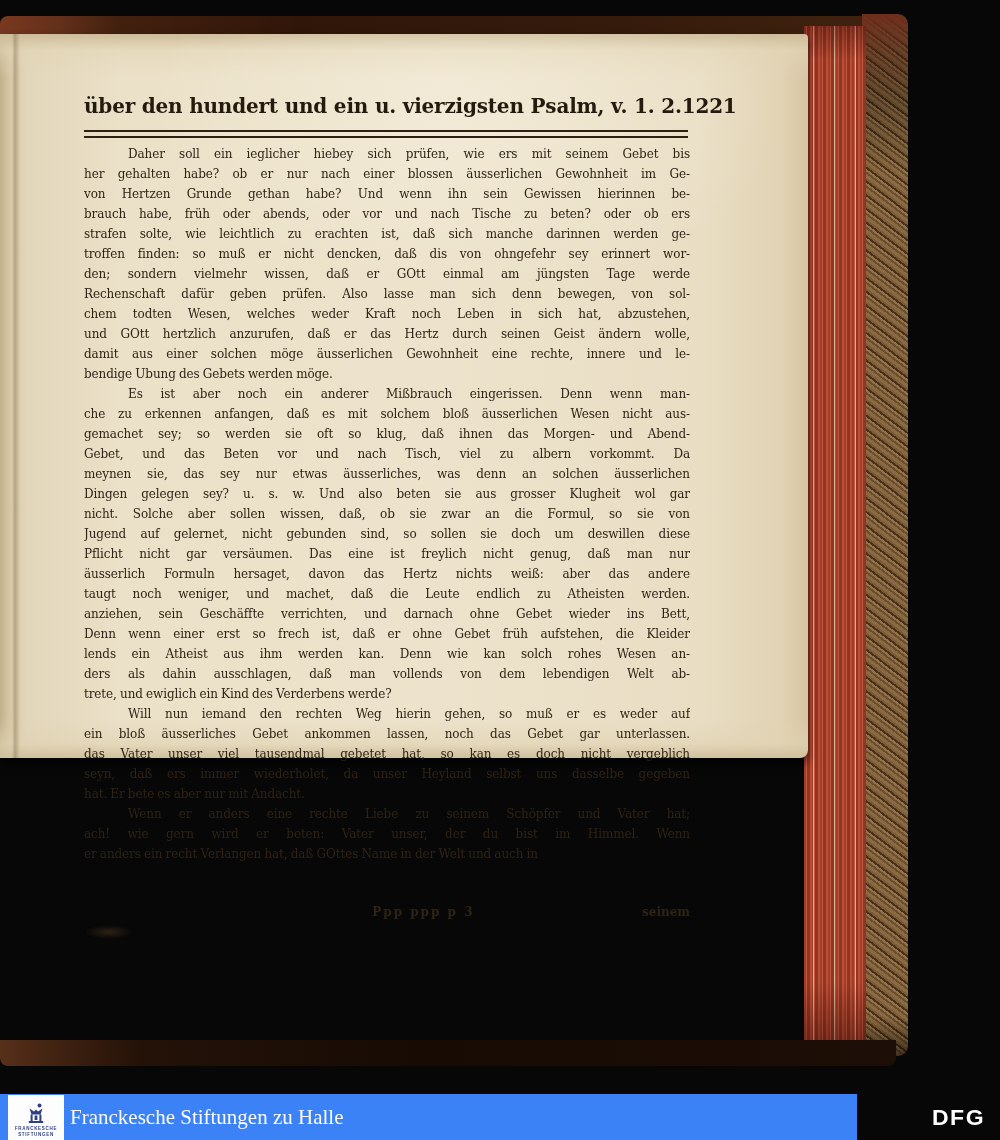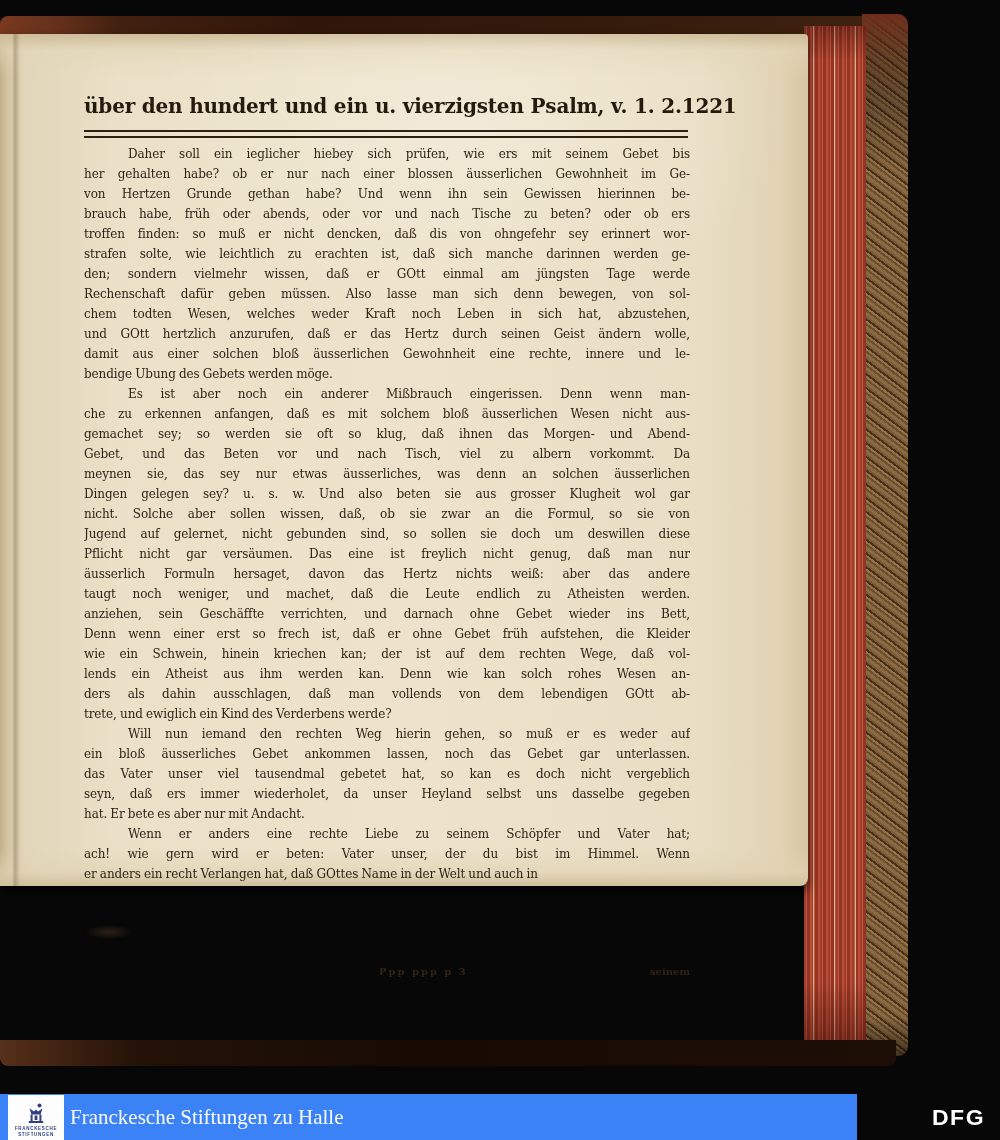--- a/index.html
+++ b/index.html
@@ -17,21 +17,21 @@
       repeating-linear-gradient(37deg,#8a6a42 0 3px,#6b4c2c 3px 5px,#93744a 5px 7px,#4a3018 7px 9px,#7c5c38 9px 11px); }
   .fore-edge { position:absolute; left:804px; top:26px; width:62px; height:1016px;
     background:
       linear-gradient(180deg,rgba(40,5,0,.35) 0,rgba(0,0,0,0) 34px),
       linear-gradient(0deg,rgba(40,5,0,.4) 0,rgba(0,0,0,0) 60px),
       repeating-linear-gradient(90deg,rgba(222,201,163,0) 0 9px,rgba(222,201,163,.85) 9px 10px,rgba(222,201,163,0) 10px 21px),
       repeating-linear-gradient(90deg,#a33d2a 0 2px,#c05a3e 2px 3px,#933426 3px 6px,#b94f35 6px 8px); }
   .bottom-band { position:absolute; left:0; top:1040px; width:896px; height:26px; border-radius:0 0 8px 8px;
     background:linear-gradient(90deg,#57301a 0,#3c2010 70px,#241208 140px,#170b04 420px,#1d0e06 100%); }
 
-  .page { position:absolute; left:0; top:34px; width:808px; height:852px; border-radius:0 4px 8px 0;
+  .page { position:absolute; left:0; top:34px; width:808px; height:724px; border-radius:0 4px 8px 0;
     background:
       linear-gradient(90deg,rgba(0,0,0,0) 12px,rgba(90,70,40,.30) 15px,rgba(90,70,40,0) 20px),
       radial-gradient(ellipse 520px 300px at 58% 10%,rgba(255,252,242,.30),rgba(255,252,242,0) 62%),
       linear-gradient(180deg,#cdbc99 0,rgba(226,213,182,.6) 16px,rgba(0,0,0,0) 44px),
       linear-gradient(0deg,#cfc09e 0,rgba(224,210,178,.6) 14px,rgba(0,0,0,0) 40px),
       linear-gradient(90deg,#c2b08b 0,#d5c6a5 9px,#e2d6ba 26px,#ebe1c8 120px,#ede3cc 420px,#e9dec4 700px,#e1d3b4 780px,#d6c5a2 100%);
     box-shadow:0 5px 10px rgba(0,0,0,.65); }
 
   
   .running-header { position:absolute; left:84px; top:60px; width:604px; display:flex;
@@ -40,22 +40,22 @@
   .header-rule { position:absolute; left:84px; top:96px; width:604px; height:8px;
     border-top:2.5px solid #2b2012; border-bottom:2.5px solid #2b2012; }
 
   .body-text { position:absolute; left:84px; top:110px; width:606px; color:#2f2315;
     font-size:12px; font-weight:400; letter-spacing:-.1px; word-spacing:-.5px; }
   .line { height:20px; line-height:20px; text-align:justify; text-align-last:justify;
     white-space:nowrap; overflow:hidden; }
   .paragraph .line:first-child { text-indent:44px; }
   .paragraph .line:last-child { text-align-last:left; }
 
-  .sig-row { position:absolute; left:84px; top:928px; width:606px; height:20px; line-height:20px;
-    color:#2f2315; font-size:10px; font-weight:700; }
+  .sig-row { position:absolute; left:84px; top:868px; width:606px; height:20px; line-height:20px;
+    color:#2f2315; font-size:12px; font-weight:700; }
   .signature { position:absolute; left:56%; transform:translateX(-50%); letter-spacing:2px; }
   .catchword { position:absolute; right:0;text-align:right; }
 
   .stamp { position:absolute; left:84px; top:891px; width:50px; height:14px; border-radius:50%;
     background:radial-gradient(ellipse at center,rgba(140,100,60,.30),rgba(140,100,60,0) 70%);
     filter:blur(1px); }
 
   
   .viewer-footer { position:absolute; left:0; top:1094px; width:857px; height:46px; background:#3b82f6; }
   .logo-box { position:absolute; left:8px; top:1px; width:56px; height:45px; background:#fdfdfd;
@@ -86,46 +86,45 @@
         <span>1221</span>
       </div>
       <div class="header-rule"></div>
 
       <div class="body-text">
         <div class="paragraph">
             <div class="line">Daher soll ein ieglicher hiebey sich prüfen, wie ers mit seinem Gebet bis</div>
             <div class="line">her gehalten habe? ob er nur nach einer blossen äusserlichen Gewohnheit im Ge-</div>
             <div class="line">von Hertzen Grunde gethan habe? Und wenn ihn sein Gewissen hierinnen be-</div>
             <div class="line">brauch habe, früh oder abends, oder vor und nach Tische zu beten? oder ob ers</div>
+            <div class="line">strafen solte, wie leichtlich zu erachten ist, daß sich manche darinnen werden ge-</div>
             <div class="line">troffen finden: so muß er nicht dencken, daß dis von ohngefehr sey erinnert wor-</div>
-            <div class="line">strafen solte, wie leichtlich zu erachten ist, daß sich manche darinnen werden ge-</div>
             <div class="line">den; sondern vielmehr wissen, daß er GOtt einmal am jüngsten Tage werde</div>
-            <div class="line">Rechenschaft dafür geben müssen. Also lasse man sich denn bewegen, von sol-</div>
+            <div class="line">Rechenschaft dafür geben prüfen. Also lasse man sich denn bewegen, von sol-</div>
             <div class="line">chem todten Wesen, welches weder Kraft noch Leben in sich hat, abzustehen,</div>
             <div class="line">und GOtt hertzlich anzurufen, daß er das Hertz durch seinen Geist ändern wolle,</div>
-            <div class="line">damit aus einer solchen bloß äusserlichen Gewohnheit eine rechte, innere und le-</div>
+            <div class="line">damit aus einer solchen möge äusserlichen Gewohnheit eine rechte, innere und le-</div>
             <div class="line">bendige Ubung des Gebets werden möge.</div>
           </div>
         <div class="paragraph">
             <div class="line">Es ist aber noch ein anderer Mißbrauch eingerissen. Denn wenn man-</div>
             <div class="line">che zu erkennen anfangen, daß es mit solchem bloß äusserlichen Wesen nicht aus-</div>
             <div class="line">gemachet sey; so werden sie oft so klug, daß ihnen das Morgen- und Abend-</div>
             <div class="line">Gebet, und das Beten vor und nach Tisch, viel zu albern vorkommt. Da</div>
             <div class="line">meynen sie, das sey nur etwas äusserliches, was denn an solchen äusserlichen</div>
             <div class="line">Dingen gelegen sey? u. s. w. Und also beten sie aus grosser Klugheit wol gar</div>
             <div class="line">nicht. Solche aber sollen wissen, daß, ob sie zwar an die Formul, so sie von</div>
             <div class="line">Jugend auf gelernet, nicht gebunden sind, so sollen sie doch um deswillen diese</div>
             <div class="line">Pflicht nicht gar versäumen. Das eine ist freylich nicht genug, daß man nur</div>
             <div class="line">äusserlich Formuln hersaget, davon das Hertz nichts weiß: aber das andere</div>
             <div class="line">taugt noch weniger, und machet, daß die Leute endlich zu Atheisten werden.</div>
             <div class="line">anziehen, sein Geschäffte verrichten, und darnach ohne Gebet wieder ins Bett,</div>
             <div class="line">Denn wenn einer erst so frech ist, daß er ohne Gebet früh aufstehen, die Kleider</div>
-            <div class="line">wie ein Schwein, hinein kriechen kan; der ist auf dem rechten Wege, daß vol-</div>
             <div class="line">lends ein Atheist aus ihm werden kan. Denn wie kan solch rohes Wesen an-</div>
-            <div class="line">ders als dahin ausschlagen, daß man vollends von dem lebendigen GOtt ab-</div>
+            <div class="line">ders als dahin ausschlagen, daß man vollends von dem lebendigen Welt ab-</div>
             <div class="line">trete, und ewiglich ein Kind des Verderbens werde?</div>
           </div>
         <div class="paragraph">
             <div class="line">Will nun iemand den rechten Weg hierin gehen, so muß er es weder auf</div>
             <div class="line">ein bloß äusserliches Gebet ankommen lassen, noch das Gebet gar unterlassen.</div>
             <div class="line">das Vater unser viel tausendmal gebetet hat, so kan es doch nicht vergeblich</div>
             <div class="line">seyn, daß ers immer wiederholet, da unser Heyland selbst uns dasselbe gegeben</div>
             <div class="line">hat. Er bete es aber nur mit Andacht.</div>
           </div>
         <div class="paragraph">

